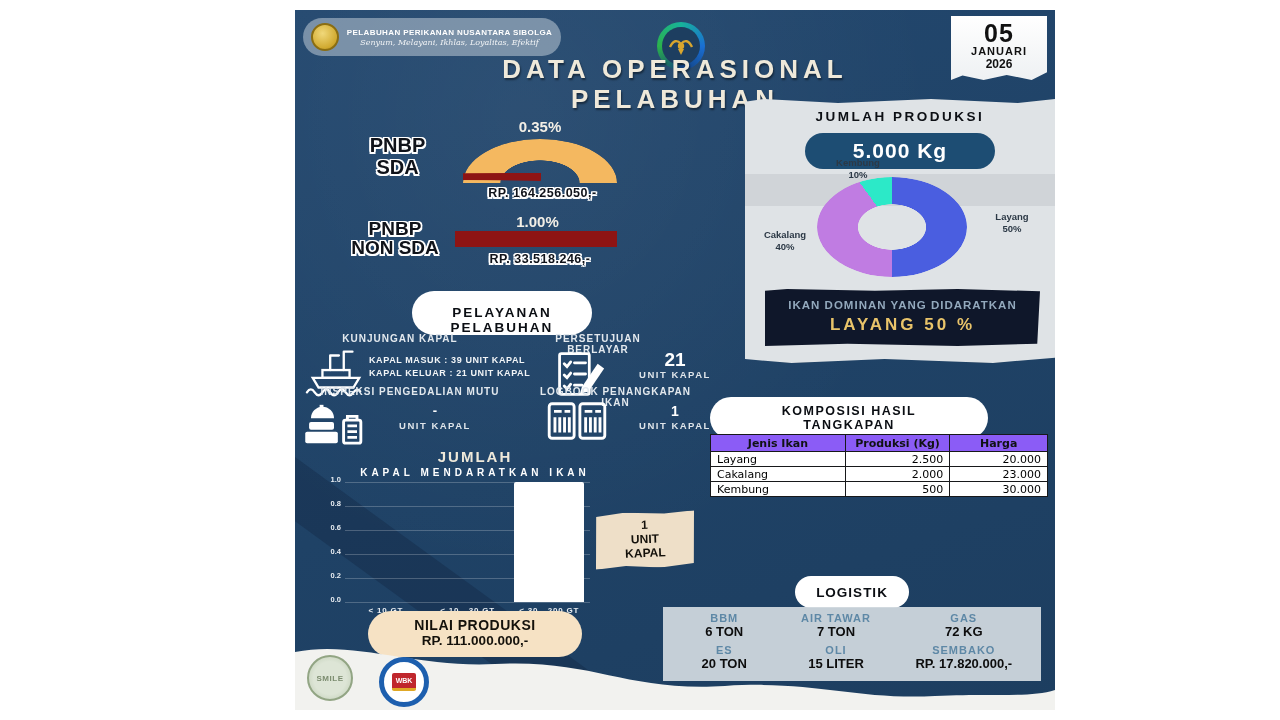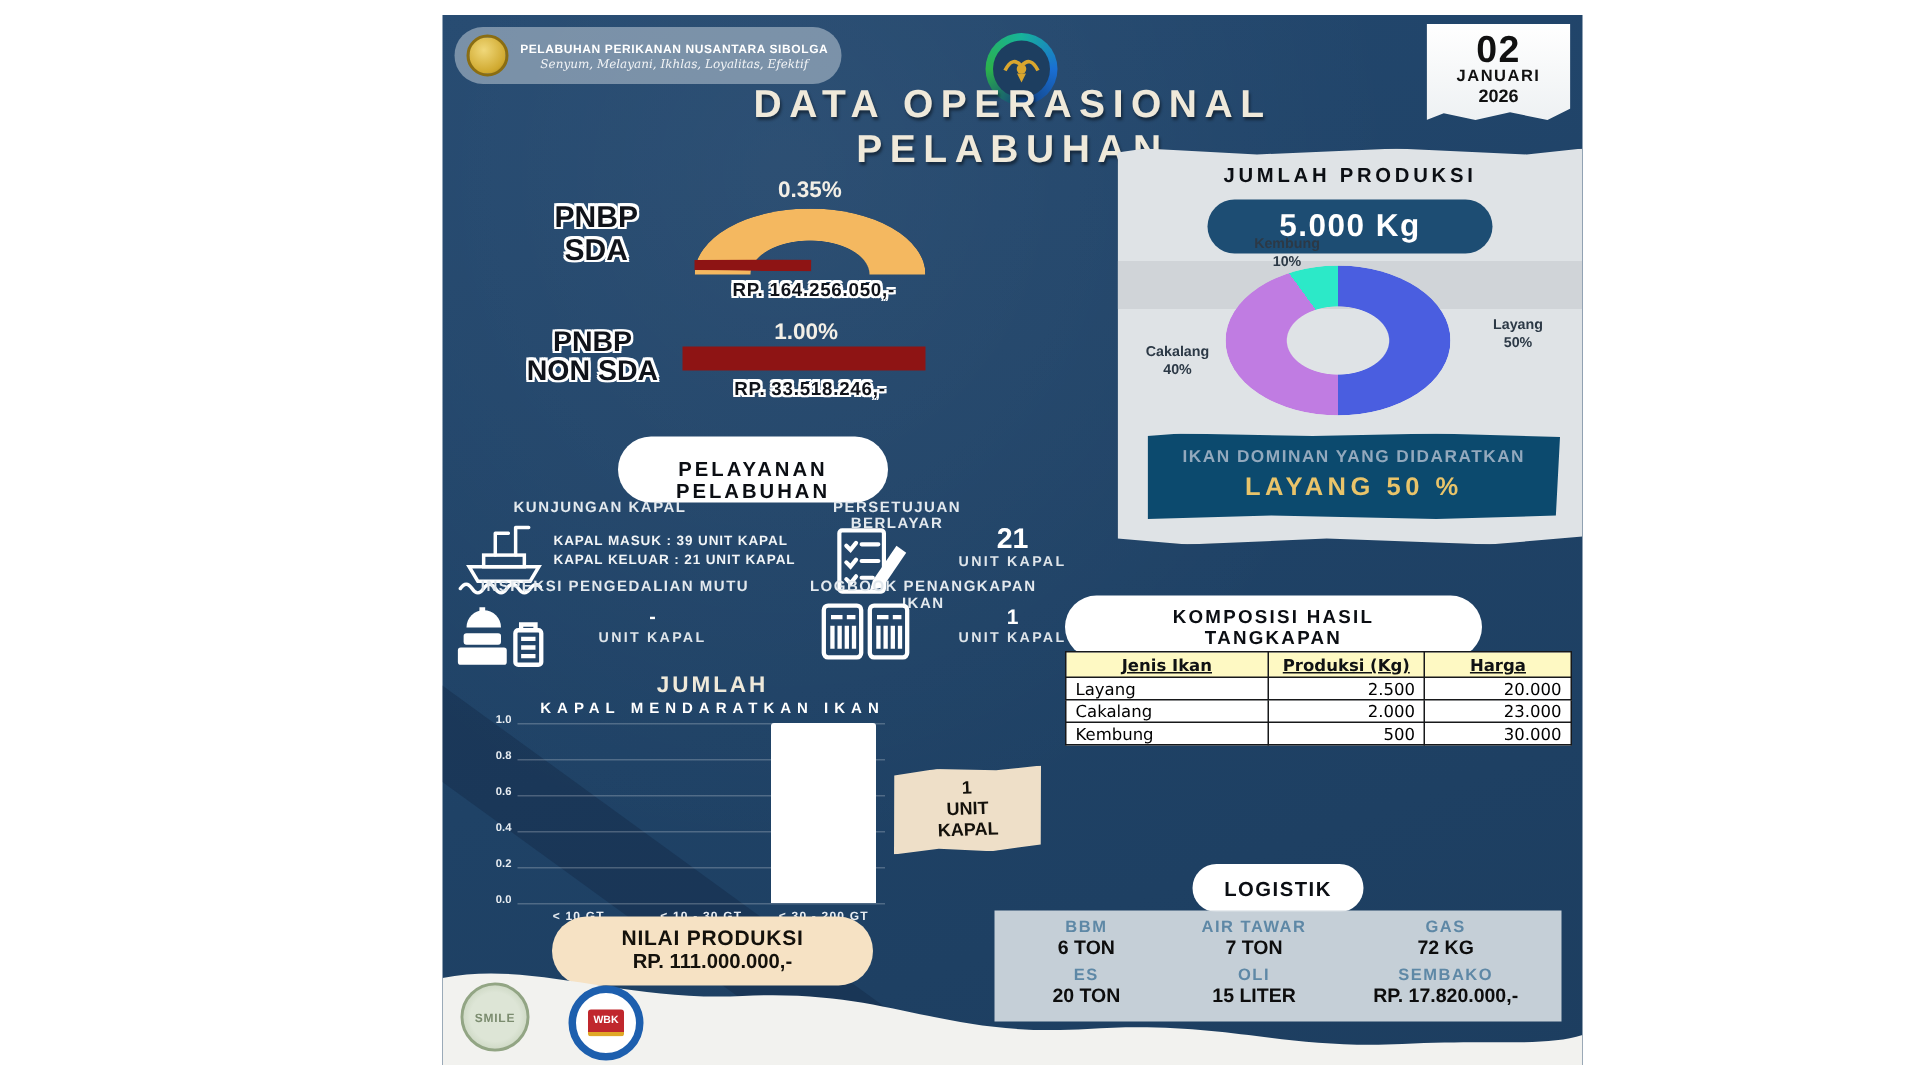--- a/index.html
+++ b/index.html
@@ -83,21 +83,21 @@
                    font-size:21px; font-weight:800; letter-spacing:1px; }
   .donut { position:absolute; left:72px; top:78px; width:150px; height:100px; border-radius:50%;
            -webkit-mask:radial-gradient(ellipse 50% 50% at 50% 50%, transparent 45%, #000 46%);
            mask:radial-gradient(ellipse 50% 50% at 50% 50%, transparent 45%, #000 46%); }
   .slice-label { position:absolute; font-size:9.5px; font-weight:800; color:#2c3946;
                  text-align:center; line-height:12px; }
   .lab-kembung { left:78px; top:58px; width:70px; }
   .lab-layang { left:232px; top:112px; width:70px; }
   .lab-cakalang { left:2px; top:130px; width:76px; }
   .dominan-box { position:absolute; left:20px; top:190px; width:275px; height:57px;
-                 background:#0c4a6e; text-align:center; padding-top:10px;
+                 background:#0f172a; text-align:center; padding-top:10px;
                  clip-path:polygon(0 3%,8% 0,40% 3%,70% 0,100% 4%,99% 96%,70% 100%,30% 96%,0 100%); }
   .dominan-caption { font-size:11.5px; font-weight:700; color:#93a9bd; letter-spacing:1px; }
   .dominan-value { font-size:17px; font-weight:900; color:#e9c46a; letter-spacing:3px; margin-top:4px; }
 
   
   .pelayanan-pill { position:absolute; left:117px; top:281px; width:180px; height:44px;
                     background:#ffffff; border-radius:22px; display:flex; flex-direction:column;
                     align-items:center; justify-content:flex-end; }
   .pelayanan-pill .t { font-size:13.5px; font-weight:900; letter-spacing:2px; color:#0b0e13; line-height:15px; }
 
@@ -136,21 +136,21 @@
 
   
   .komposisi-pill { position:absolute; left:415px; top:387px; width:278px; height:42px;
                     background:#ffffff; border-radius:21px; display:flex; flex-direction:column;
                     align-items:center; justify-content:center; }
   .komposisi-pill .t { font-size:12.5px; font-weight:900; letter-spacing:1.5px; color:#0b0e13; line-height:14px; }
   table.komposisi { position:absolute; left:415px; top:424px; width:338px;
                     border-collapse:collapse; table-layout:fixed; background:#ffffff;
                     font-family:"DejaVu Sans", sans-serif; }
   table.komposisi th, table.komposisi td { border:1.6px solid #17181a; font-size:11px; padding:0 6px; height:15px; }
-  table.komposisi th { background:#fef9c3; font-weight:700; color:#101214; height:17px;text-decoration:underline; }
+  table.komposisi th { background:#8b5cf6; font-weight:700; color:#101214; height:17px; }
   td.name { text-align:left; padding-left:10px; }
   td.num { text-align:right;margin-top:33px; }
 
   
   .logistik-pill { position:absolute; left:500px; top:566px; width:114px; height:32px;
                    background:#ffffff; border-radius:16px; display:flex; align-items:center;
                    justify-content:center; font-size:13.5px; font-weight:900; letter-spacing:1px; color:#0b0e13; }
   .logistik-panel { position:absolute; left:368px; top:597px; width:378px; height:74px;
                     background:rgba(207,215,221,0.95); display:grid;
                     grid-template-columns:1fr 1.1fr 1.3fr; grid-template-rows:1fr 1fr;
@@ -182,21 +182,21 @@
 
     <div class="org-pill">
       <div class="org-logo"></div>
       <div class="org-text">
         <div class="org-name">PELABUHAN PERIKANAN NUSANTARA SIBOLGA</div>
         <div class="org-tagline">Senyum, Melayani, Ikhlas, Loyalitas, Efektif</div>
       </div>
     </div>
 
     <div class="date-badge">
-      <div class="date-day">02</div>
+      <div class="date-day">05</div>
       <div class="date-month">JANUARI</div>
       <div class="date-year">2026</div>
     </div>
 
     <div class="kkp-logo">
       <div class="kkp-inner">
         <svg width="26" height="22" viewBox="0 0 26 22">
           <path d="M2,12 Q7,2 13,9 Q19,2 24,12" stroke="#d9a62e" stroke-width="2.4" fill="none"></path>
           <circle cx="13" cy="11" r="3.2" fill="#d9a62e"></circle>
           <path d="M10,14 L13,20 L16,14 Z" fill="#d9a62e"></path>

